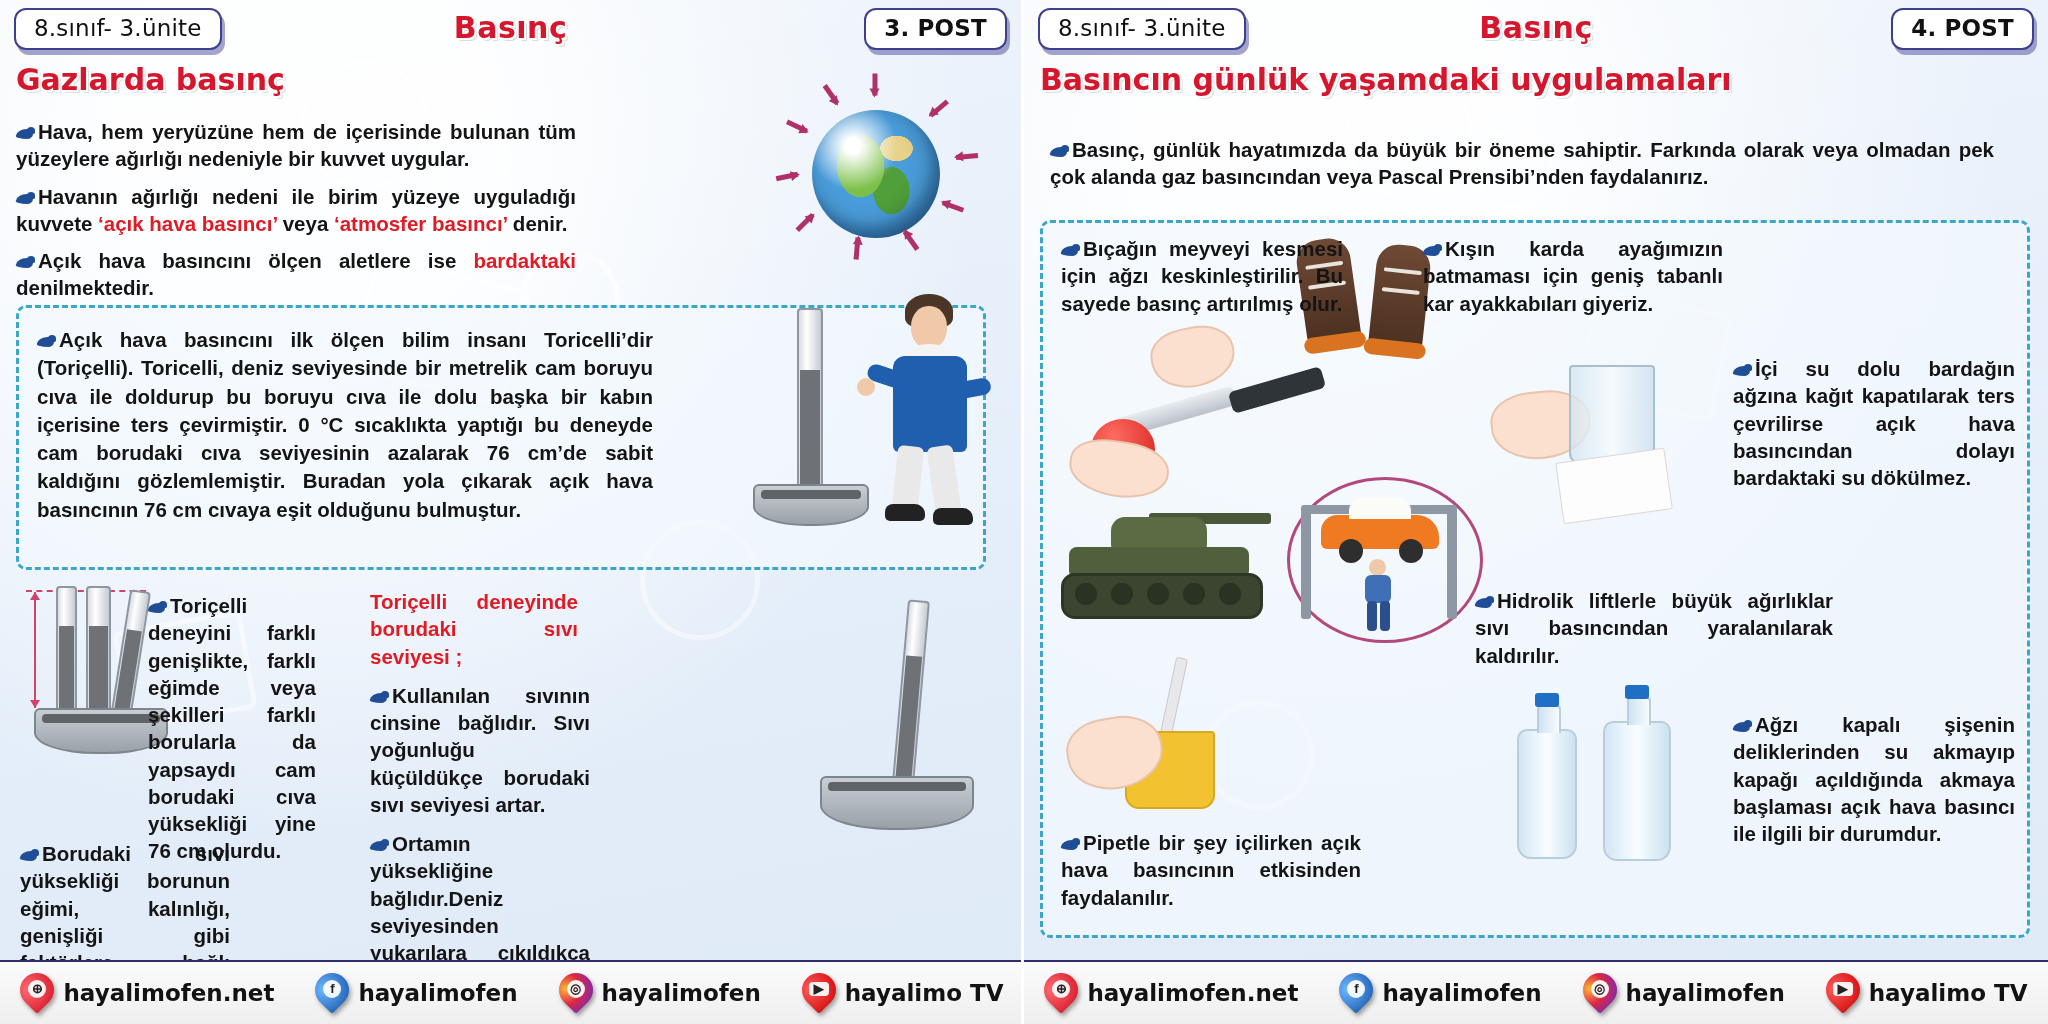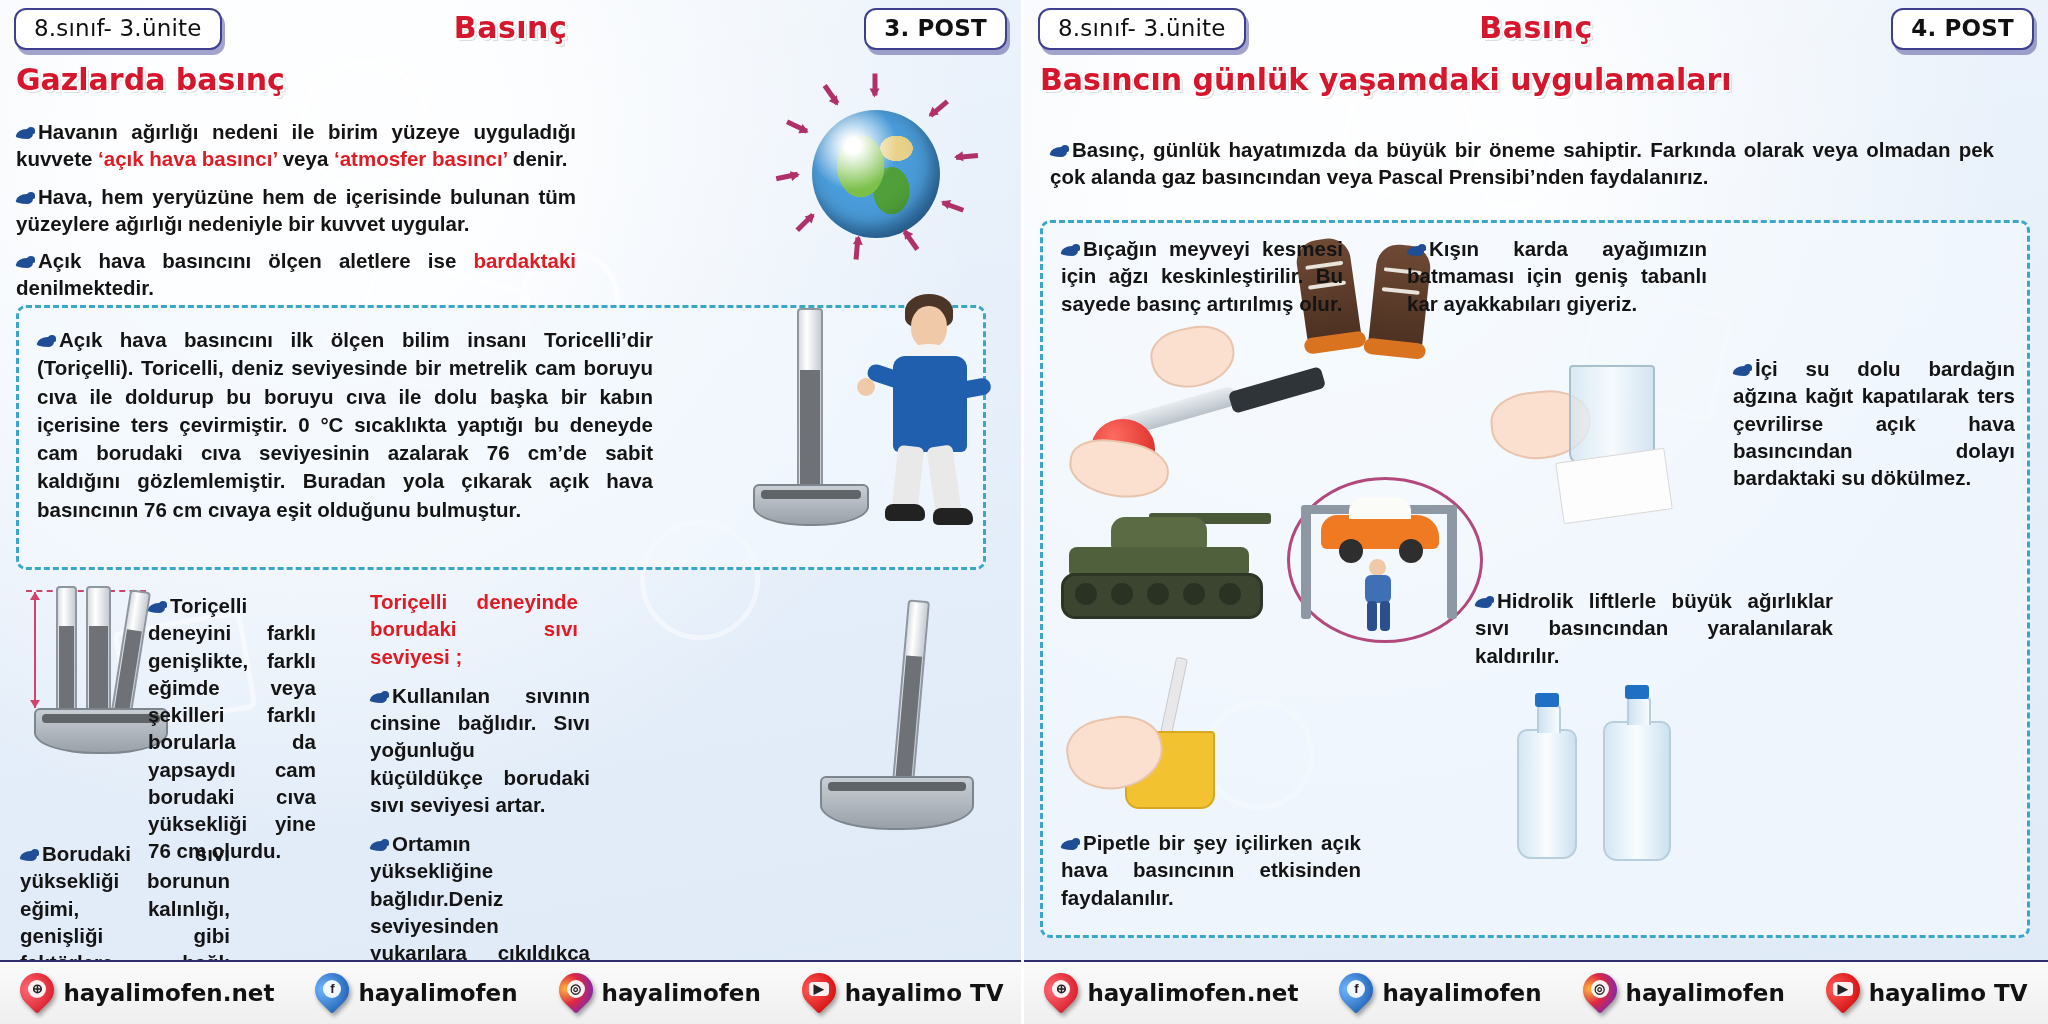--- a/index.html
+++ b/index.html
@@ -235,24 +235,24 @@
     <div class="header">
       <div class="tagpill unit">8.sınıf- 3.ünite</div>
       <div class="hdr-title">Basınç</div>
       <div class="tagpill post">3. POST</div>
     </div>
 
     <div class="sect-title">Gazlarda basınç</div>
 
     <div style="position:absolute;left:16px;top:118px;width:560px;z-index:4;">
       <p class="para" style="margin:0 0 10px 0;">
+        <span class="bullet"></span><span>Hava, hem yeryüzüne hem de içerisinde bulunan tüm yüzeylere ağırlığı nedeniyle bir kuvvet uygular.</span>
+      </p>
+      <p class="para" style="margin:0 0 10px 0;">
         <span class="bullet"></span><span>Havanın ağırlığı nedeni ile birim yüzeye uyguladığı kuvvete </span><span class="red">‘açık hava basıncı’</span><span> veya </span><span class="red">‘atmosfer basıncı’</span><span> denir.</span>
-      </p>
-      <p class="para" style="margin:0 0 10px 0;">
-        <span class="bullet"></span><span>Hava, hem yeryüzüne hem de içerisinde bulunan tüm yüzeylere ağırlığı nedeniyle bir kuvvet uygular.</span>
       </p>
       <p class="para" style="margin:0;">
         <span class="bullet"></span><span>Açık hava basıncını ölçen aletlere ise </span><span class="red">bardaktaki</span><span> denilmektedir.</span>
       </p>
     </div>
 
     <div class="ill" style="left:760px;top:80px;width:240px;height:185px;">
       <div class="earth" style="position:absolute;left:52px;top:30px;width:128px;height:128px;"></div>
       <div class="arrow" style="left:104px;top:2px;width:22px;height:5px;transform:rotate(90deg);"></div>
       <div class="arrow" style="left:60px;top:12px;width:22px;height:5px;transform:rotate(55deg);"></div>
@@ -409,21 +409,21 @@
       <div class="ill" style="left:20px;top:100px;width:290px;height:170px;">
         <div class="hand-sk" style="left:88px;top:4px;width:80px;height:56px;transform:rotate(-12deg);"></div>
         <div class="knife">
           <div class="blade" style="left:56px;top:78px;width:120px;height:20px;"></div>
           <div class="handle" style="left:166px;top:56px;width:96px;height:22px;"></div>
         </div>
         <div class="apple" style="left:28px;top:96px;width:64px;height:60px;"></div>
         <div class="hand-sk" style="left:6px;top:118px;width:96px;height:52px;transform:rotate(8deg);"></div>
       </div>
 
-      <div style="position:absolute;left:364px;top:12px;width:300px;">
+      <div style="position:absolute;left:380px;top:12px;width:300px;">
         <p class="para" style="margin:0;">
           <span class="bullet"></span><span>Kışın karda ayağımızın batmaması için geniş tabanlı kar ayakkabıları giyeriz.</span>
         </p>
       </div>
 
       <div class="ill" style="left:248px;top:4px;width:180px;height:160px;">
         <div class="boot" style="left:10px;top:12px;width:54px;height:106px;transform:rotate(-8deg);">
           <div class="lace" style="top:24px;"></div>
             <div class="lace" style="top:44px;"></div>
           <div class="sole"></div>
@@ -479,20 +479,25 @@
           <div class="wheel" style="left:78px;top:24px;width:24px;height:24px;"></div>
         </div>
         <div class="worker">
           <div class="h" style="left:88px;top:84px;width:17px;height:17px;"></div>
           <div class="t" style="left:84px;top:100px;width:26px;height:28px;"></div>
           <div class="p" style="left:86px;top:126px;width:10px;height:30px;"></div>
           <div class="p" style="left:99px;top:126px;width:10px;height:30px;"></div>
         </div>
       </div>
 
+      <div style="position:absolute;left:690px;top:488px;width:282px;">
+        <p class="para" style="margin:0;">
+          <span class="bullet"></span><span>Ağzı kapalı şişenin deliklerinden su akmayıp kapağı açıldığında akmaya başlaması açık hava basıncı ile ilgili bir durumdur.</span>
+        </p>
+      </div>
 
       <div class="ill" style="left:440px;top:452px;width:250px;height:210px;">
         <div class="bottle" style="left:34px;top:54px;width:56px;height:126px;">
           <div class="neck" style="left:18px;top:-26px;width:20px;height:26px;"></div>
           <div class="cap" style="left:16px;top:-38px;width:24px;height:14px;"></div>
         </div>
         <div class="bottle" style="left:120px;top:46px;width:64px;height:136px;">
           <div class="neck" style="left:22px;top:-26px;width:20px;height:26px;"></div>
           <div class="cap" style="left:20px;top:-38px;width:24px;height:14px;"></div>
         </div>

